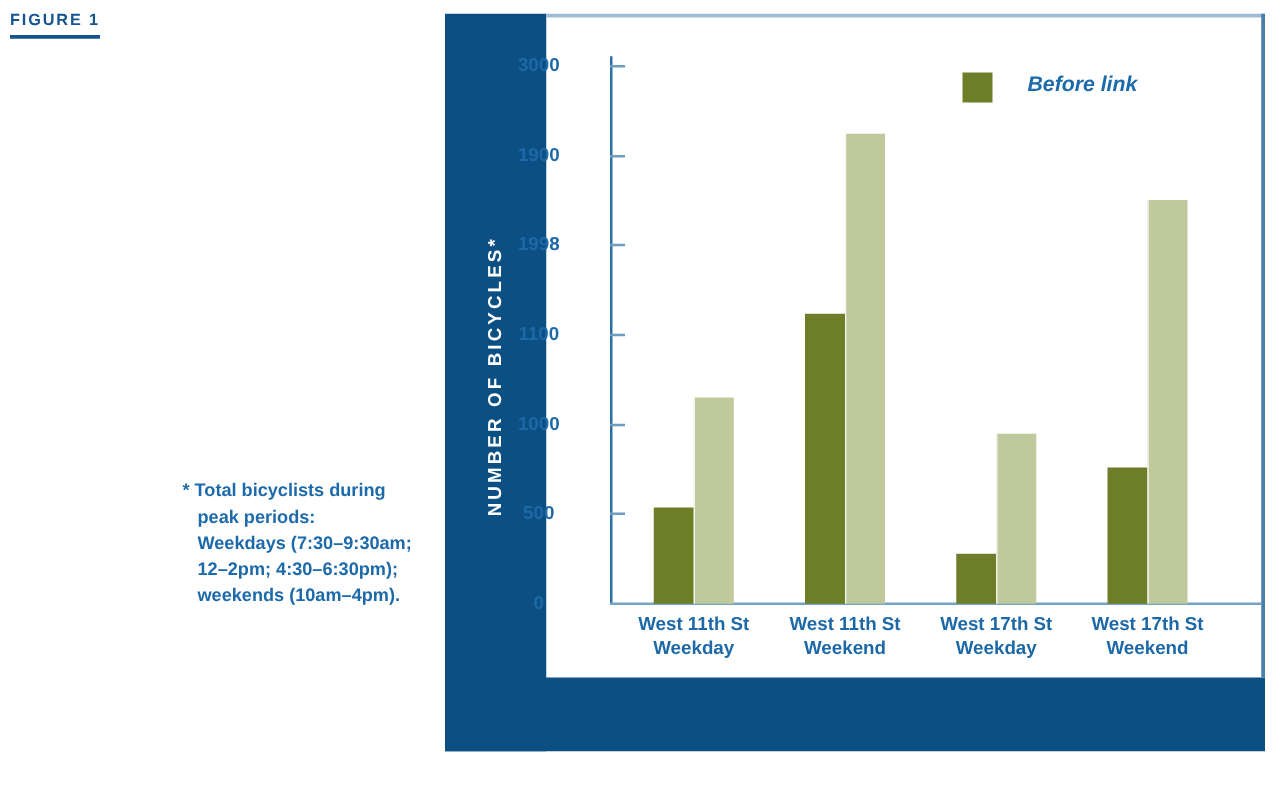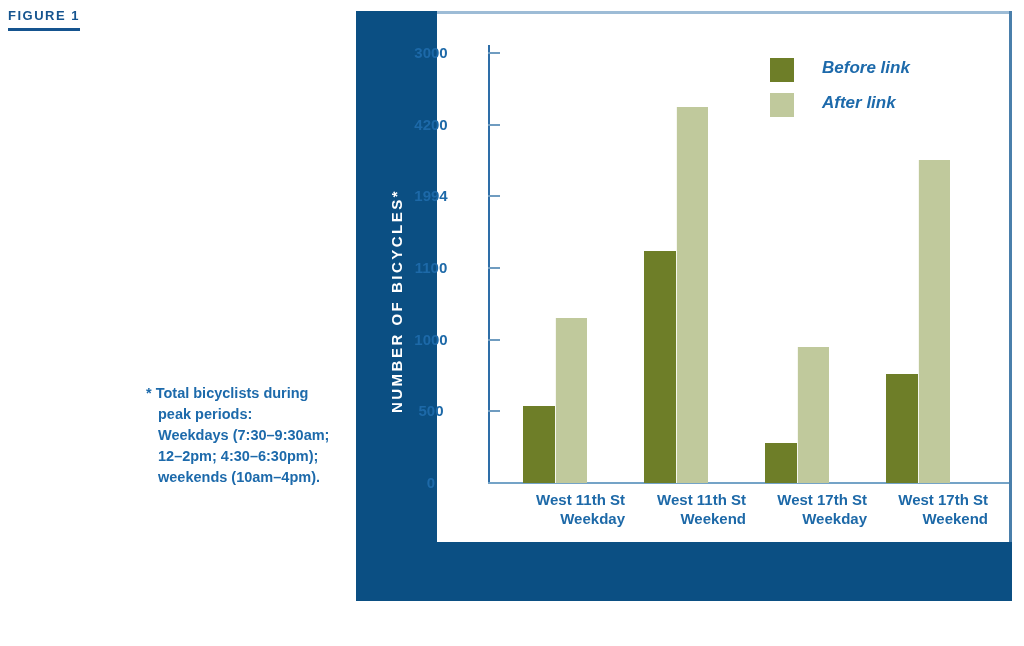--- a/index.html
+++ b/index.html
@@ -29,21 +29,21 @@
                   font-weight:bold; letter-spacing:2.5px; }
 
   #plot-layer { position:absolute; left:0; top:0; width:656px; height:531px; }
   .y-axis-line { position:absolute; left:132px; top:34px; width:2px; height:438px; background:#2e6ea8; }
   .baseline    { position:absolute; left:132px; top:471px; width:521px; height:2px; background:#74a3c7; }
   .ytick  { position:absolute; width:12px; height:2px; background:#6f9cc0; }
   .ylabel { position:absolute; left:30px; width:90px; text-align:center; font-size:15px;
             font-weight:bold; color:#1d69a8; }
   .bar { position:absolute; }
   .bar.after { border-left:1px solid rgba(255,255,255,.85); }
-  .xlabel { position:absolute; top:479px; width:140px; text-align:right; font-size:15px;
+  .xlabel { position:absolute; top:479px; width:140px; text-align:center; font-size:15px;
             font-weight:bold; color:#1d69a8; line-height:19px; white-space:pre-line; }
 
   
   .legend-row { position:absolute; left:414px; height:24px; display:flex; align-items:flex-start; }
   .legend-swatch { width:24px; height:24px; display:inline-block; }
   .legend-label { margin-left:28px; font-size:17px; font-style:italic; font-weight:600; color:#1d6aab; }
   #legend-before { top:47px; }
   #legend-after  { top:82px; }
 
   
@@ -75,23 +75,23 @@
       <div class="baseline"></div>
 
     <div class="ylabel" style="top: 463px;">0</div>
         <div class="ytick" style="left: 132px; top: 399.3px;"></div>
         <div class="ylabel" style="top: 391.3px;">500</div>
         <div class="ytick" style="left: 132px; top: 327.6px;"></div>
         <div class="ylabel" style="top: 319.6px;">1000</div>
         <div class="ytick" style="left: 132px; top: 255.9px;"></div>
         <div class="ylabel" style="top: 247.9px;">1100</div>
         <div class="ytick" style="left: 132px; top: 184.2px;"></div>
-        <div class="ylabel" style="top: 176.2px;">1994</div>
+        <div class="ylabel" style="top: 176.2px;">1998</div>
         <div class="ytick" style="left: 132px; top: 112.5px;"></div>
-        <div class="ylabel" style="top: 104.5px;">4200</div>
+        <div class="ylabel" style="top: 104.5px;">1900</div>
         <div class="ytick" style="left: 132px; top: 40.8px;"></div>
         <div class="ylabel" style="top: 32.8px;">3000</div>
         <div class="bar" style="left: 167px; top: 394.564px; width: 32px; height: 77.436px; background: rgb(110, 126, 40);"></div>
         <div class="bar after" style="left: 199px; top: 307.09px; width: 32px; height: 164.91px; background: rgb(192, 201, 156);"></div>
         <div class="xlabel" style="left: 129px;">West 11th St
 Weekday</div>
         <div class="bar" style="left: 288px; top: 239.692px; width: 32px; height: 232.308px; background: rgb(110, 126, 40);"></div>
         <div class="bar after" style="left: 320px; top: 96.292px; width: 32px; height: 375.708px; background: rgb(192, 201, 156);"></div>
         <div class="xlabel" style="left: 250px;">West 11th St
 Weekend</div>
@@ -102,19 +102,15 @@
         <div class="bar" style="left: 530px; top: 363.016px; width: 32px; height: 108.984px; background: rgb(110, 126, 40);"></div>
         <div class="bar after" style="left: 562px; top: 149.35px; width: 32px; height: 322.65px; background: rgb(192, 201, 156);"></div>
         <div class="xlabel" style="left: 492px;">West 17th St
 Weekend</div>
       </div>
 
     <div class="legend-row" id="legend-before">
       <span class="legend-swatch" style="background: rgb(110, 126, 40);"></span>
       <span class="legend-label">Before link</span>
     </div>
-    <div class="legend-row" id="legend-after">
-      <span class="legend-swatch" style="background: rgb(192, 201, 156);"></span>
-      <span class="legend-label">After link</span>
-    </div>
   </div>
 
 </div>
 
 </body></html>

